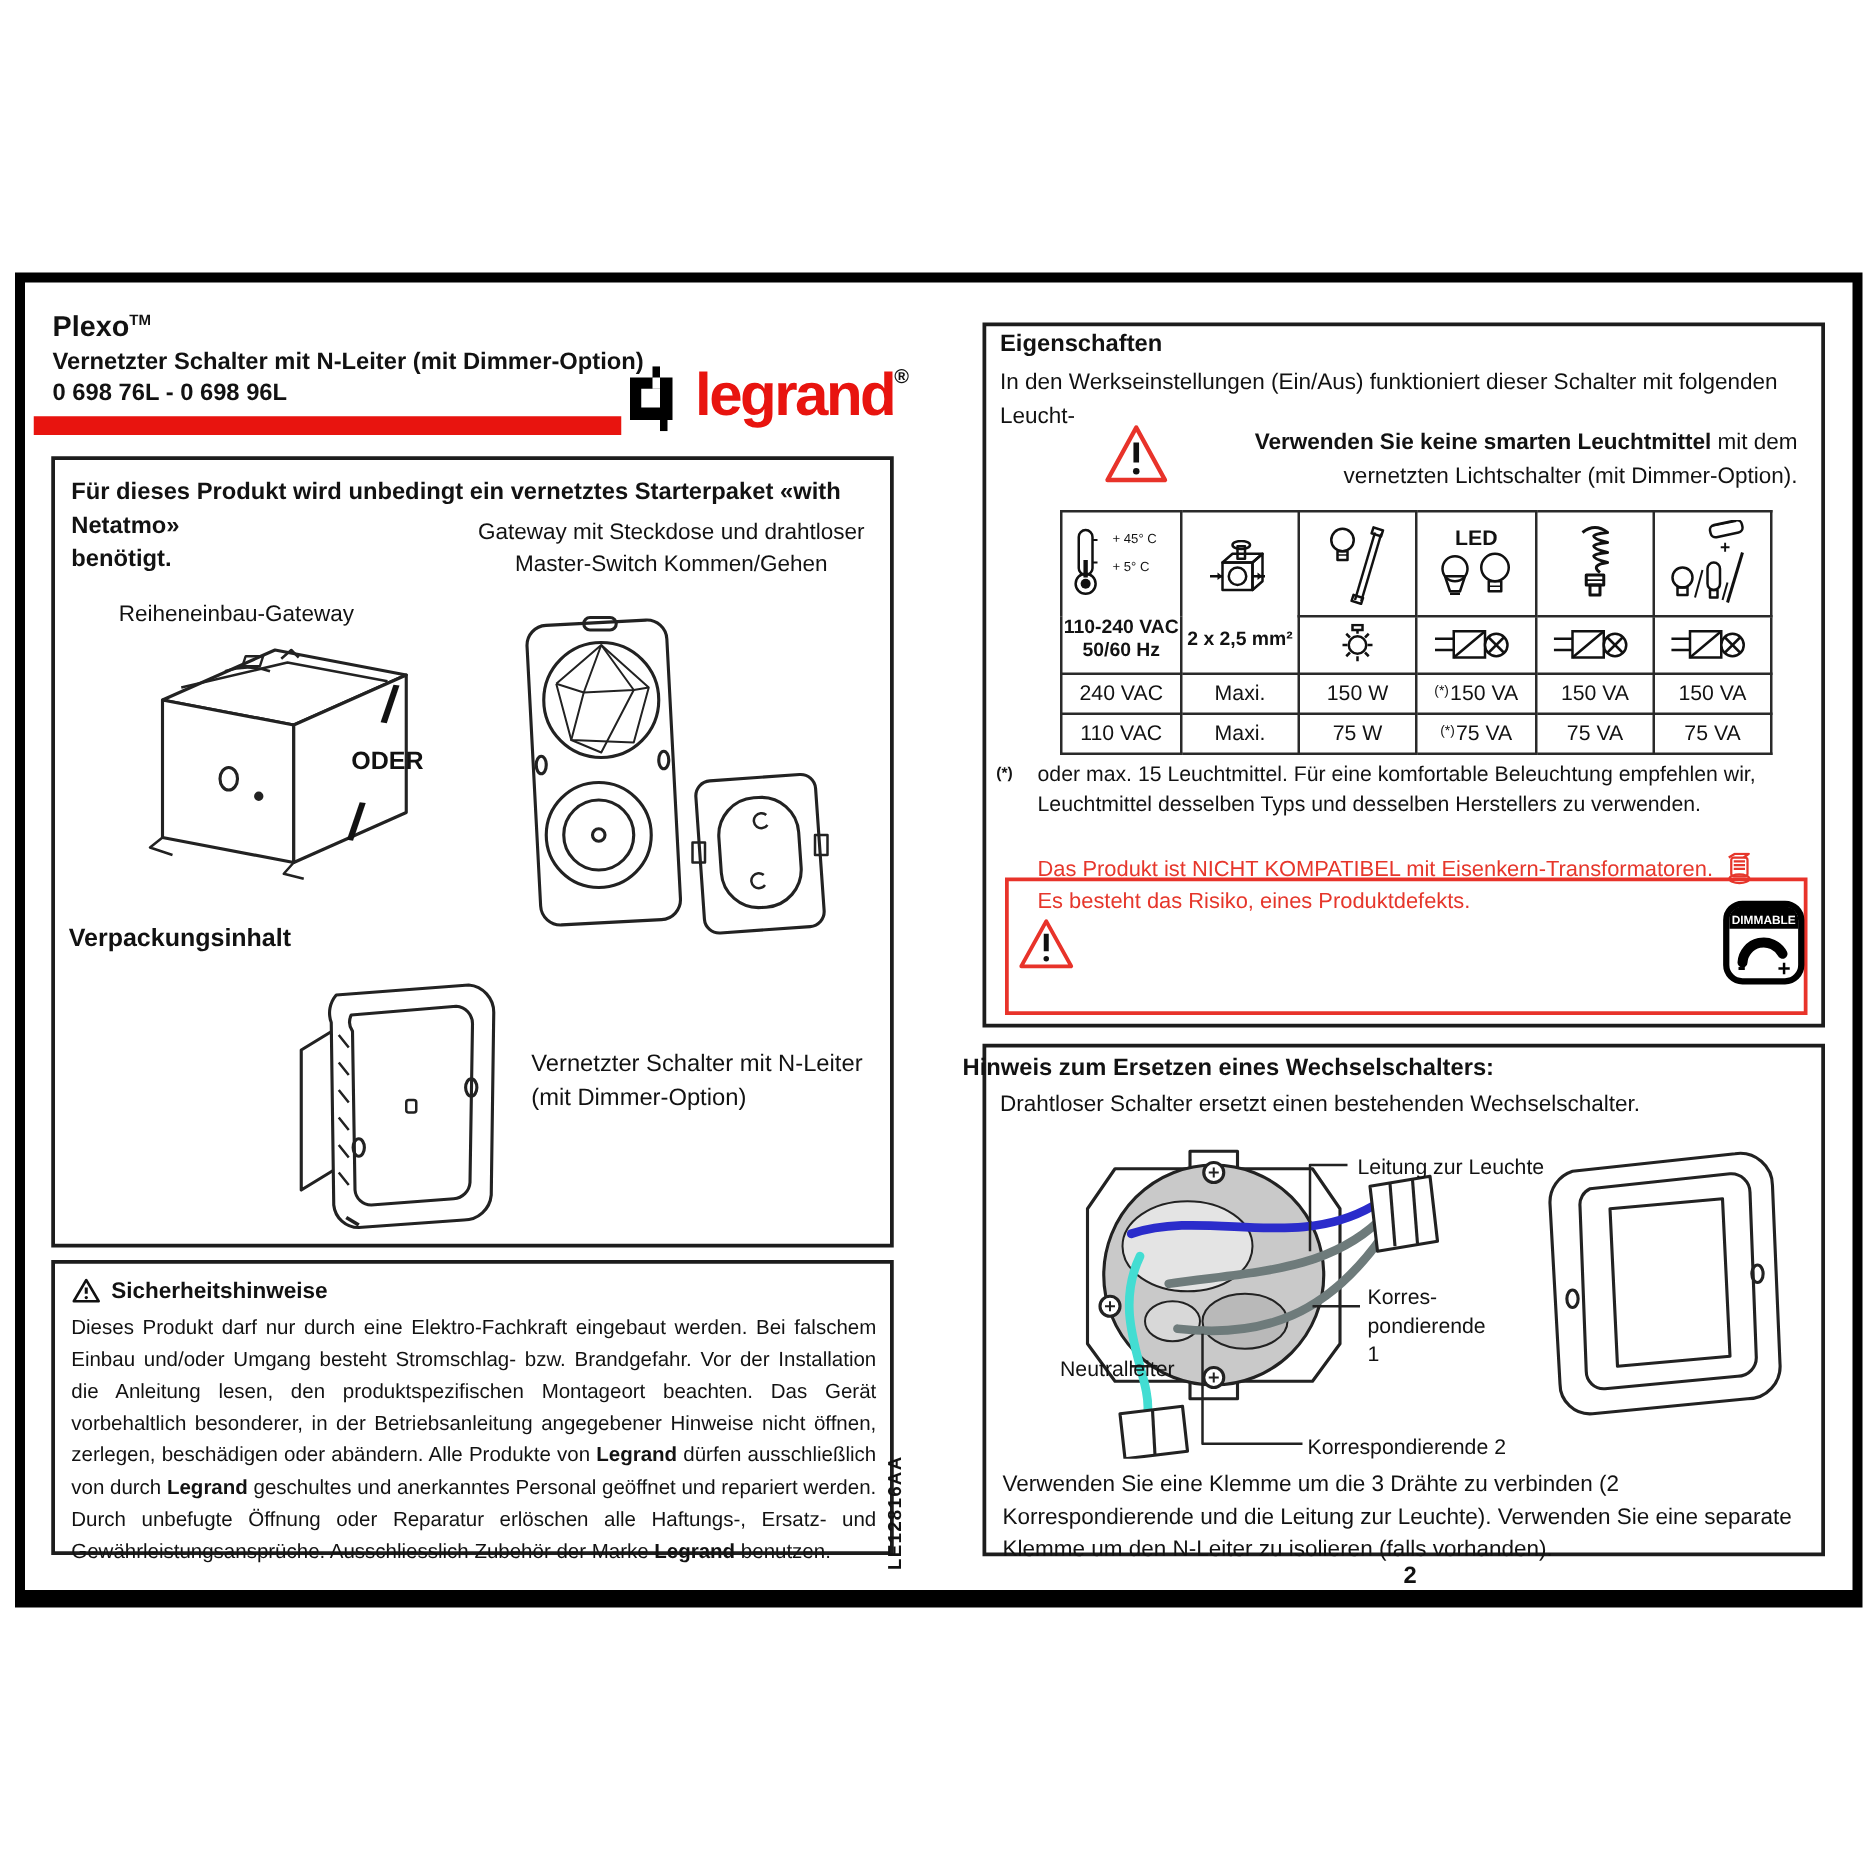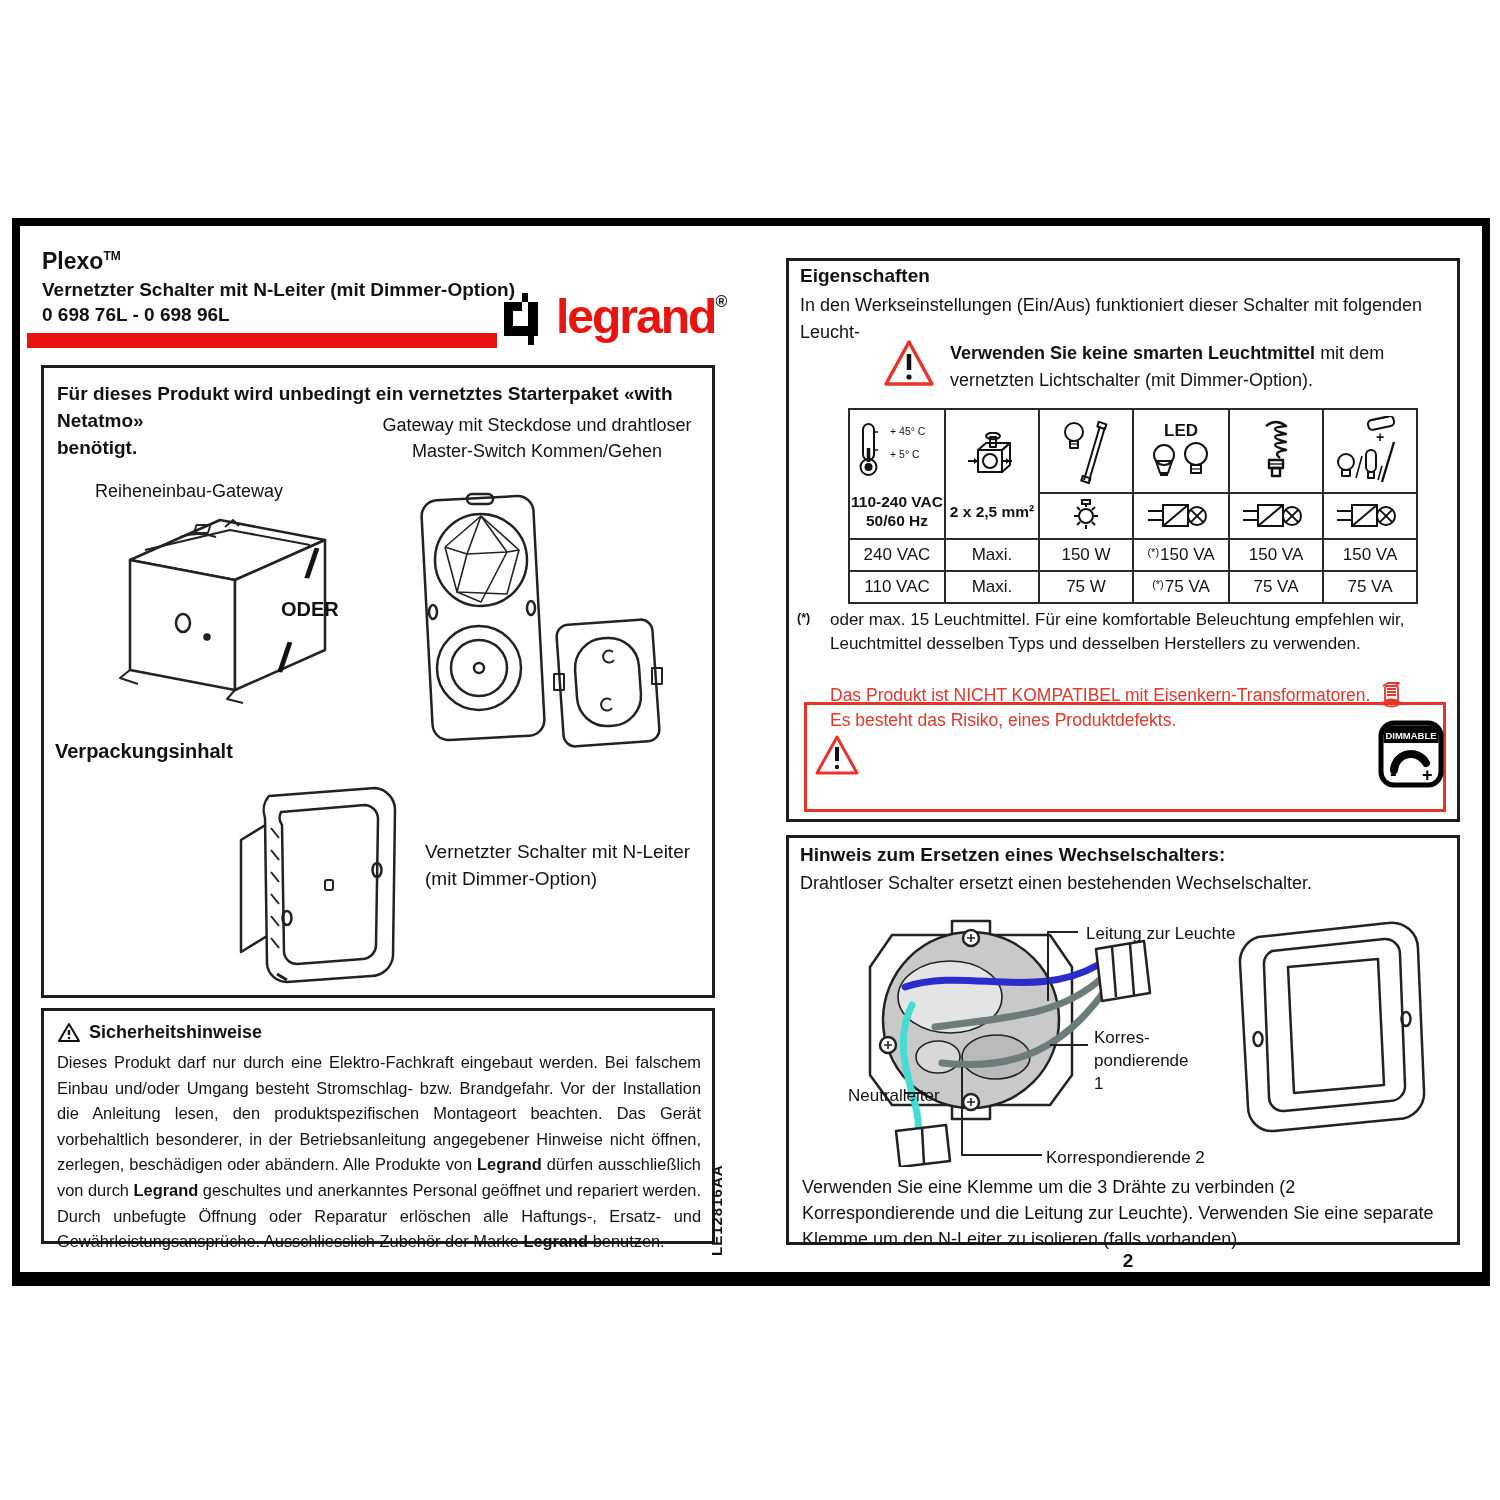--- a/index.html
+++ b/index.html
@@ -30,21 +30,21 @@
   .oder{font-size:20px;font-weight:bold;}
   .slash{font-size:42px;font-weight:600;transform:rotate(8deg);}
   
   .safehead{display:flex;align-items:center;gap:8px;font-size:18px;font-weight:bold;}
   .safetext{font-size:16.4px;line-height:1.56;text-align:justify;}
   .doccode{left:708px;top:1152px;height:104px;writing-mode:vertical-rl;transform:rotate(180deg);
            font-size:15px;font-weight:bold;letter-spacing:1px;}
   
   .h19{font-size:19px;font-weight:bold;}
   .t18{font-size:18px;line-height:27px;}
-  .warnrow-text{font-size:18px;line-height:27px;}
+  .warnrow-text{font-size:18px;line-height:27px;text-align:right;}
   table.spec{border-collapse:collapse;table-layout:fixed;}
   .spec td{border:2px solid #2a2a2a;text-align:center;vertical-align:middle;
            font-size:17px;padding:0;background:#fff;}
   .spec .small{font-size:15.5px;line-height:19px;}
   .spec sup{font-size:11px;vertical-align:4px;margin-right:1px;}
   .ledlbl{font-size:17px;font-weight:bold;margin-top:2px;}
   .thermo{position:relative;width:86px;height:56px;margin:4px auto 0;}
   .thermo .tl{position:absolute;font-size:10.5px;left:36px;}
   .foot{font-size:17px;line-height:24px;}
   .redtxt{color:#e6362b;font-size:17.5px;line-height:25px;}
@@ -395,21 +395,21 @@
       <rect x="3" y="3" width="60" height="62" rx="13" fill="#fff" stroke="#000" stroke-width="5"></rect>
       <path d="M5.5 16 a10 10 0 0 1 10 -10.5 h35 a10 10 0 0 1 10 10.5 v7 h-55 z" fill="#000"></path>
       <text x="33" y="19" fill="#fff" font-size="9.5" font-weight="bold" text-anchor="middle" font-family="Liberation Sans, sans-serif">DIMMABLE</text>
       <path d="M16 50 a17 17 0 0 1 32 -7" stroke="#000" stroke-width="8" fill="none" stroke-linecap="round"></path>
       <text x="12" y="60" font-size="20" font-weight="bold" fill="#000">-</text>
       <text x="44" y="61" font-size="18" font-weight="bold" fill="#000">+</text>
     </svg>
   </div>
 
   <div class="abs box boxR2"></div>
-  <div class="abs h19" style="left:800px;top:844px;">Hinweis zum Ersetzen eines Wechselschalters:</div>
+  <div class="abs h19" style="left:770px;top:844px;">Hinweis zum Ersetzen eines Wechselschalters:</div>
   <div class="abs t18" style="left:800px;top:870px;">Drahtloser Schalter ersetzt einen bestehenden Wechselschalter.</div>
 
   <div class="abs" style="left:800px;top:905px;">
     <svg width="656" height="262" viewBox="0 0 656 262" fill="none" stroke="#222" stroke-width="2.5" stroke-linejoin="round">
 
       <polygon points="92,30 250,30 272,62 272,170 250,200 92,200 70,170 70,62" fill="#fff"></polygon>
       <rect x="152" y="16" width="38" height="18" fill="#fff"></rect>
       <rect x="152" y="196" width="38" height="18" fill="#fff"></rect>
       <circle cx="171" cy="115" r="88" fill="#c9c9c9"></circle>
       <ellipse cx="150" cy="92" rx="52" ry="36" fill="#e4e4e4" stroke-width="1.6"></ellipse>

